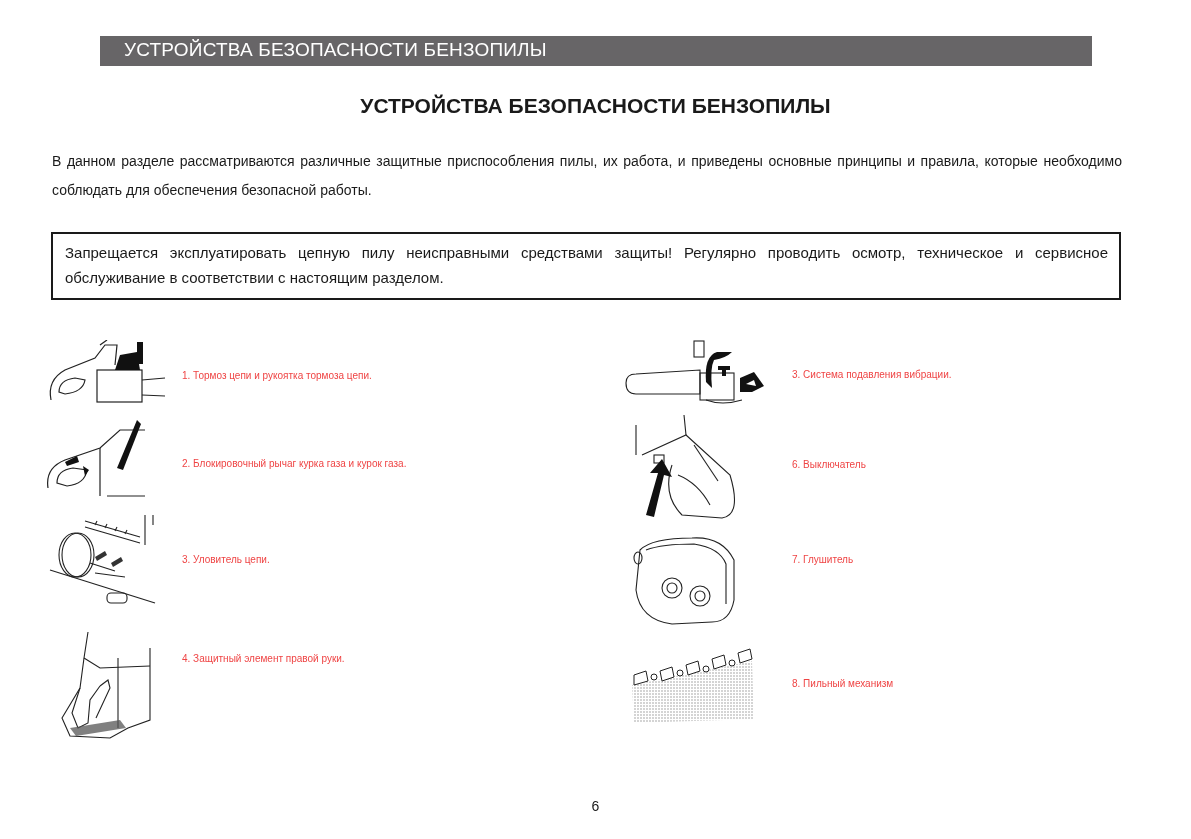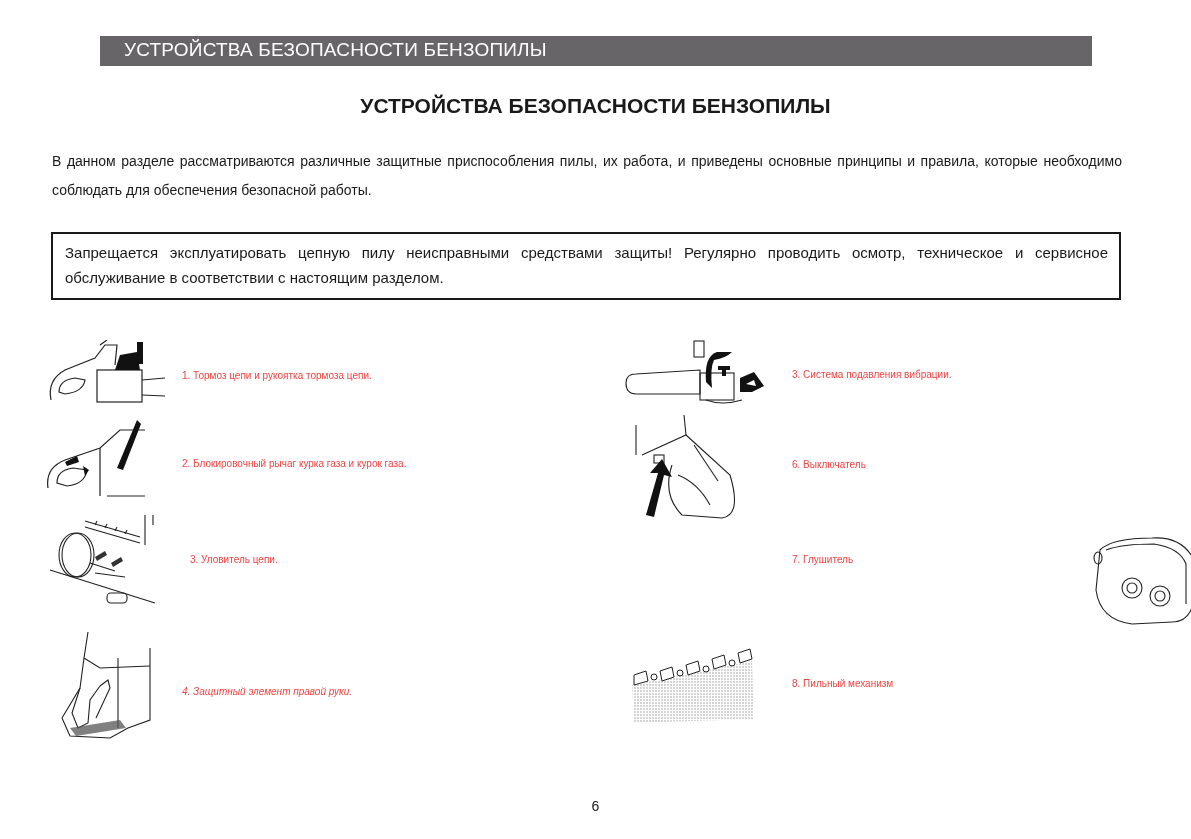--- a/index.html
+++ b/index.html
@@ -74,35 +74,35 @@
       <ellipse cx="33" cy="40" rx="16" ry="22"></ellipse>
       <path d="M40 6 L95 22 M40 12 L95 28 M50 10 L52 6 M60 13 L62 9 M70 16 L72 12 M80 19 L82 15"></path>
       <path d="M5 55 L110 88"></path>
       <path d="M45 48 L70 56 M50 58 L80 62"></path>
       <rect x="62" y="78" width="20" height="10" rx="4"></rect>
       <path d="M100 0 L100 30 M108 0 L108 10"></path>
     </g>
     <path d="M50 42 L60 36 L62 40 L52 46 Z" fill="#333"></path>
     <path d="M66 48 L76 42 L78 46 L68 52 Z" fill="#333"></path>
   </svg>
-  <span class="item-label" style="left:137px; top:39px;margin-left:8px;">3. Уловитель цепи.</span>
+  <span class="item-label" style="left:137px; top:39px;">3. Уловитель цепи.</span>
 </div>
 
 <div class="item" style="left:40px; top:628px; width:520px; height:115px;">
   <svg width="130" height="115" viewBox="0 0 130 115">
     <g fill="none" stroke="#222" stroke-width="1.1">
       <path d="M48 4 L44 30 L40 60 L22 90 L30 108 L70 110 L88 100 L110 92 L110 20"></path>
       <path d="M44 30 L60 40 L110 38"></path>
       <path d="M40 60 L32 85 L38 100 L48 95 L50 72 L60 58"></path>
       <path d="M78 30 L78 100"></path>
       <path d="M60 58 L68 52 L70 60 L56 90"></path>
     </g>
     <path d="M30 100 L80 92 L86 100 L36 108 Z" fill="#555" opacity="0.75"></path>
   </svg>
-  <span class="item-label" style="left:142px; top:58px;font-style:italic;">4. Защитный элемент правой руки.</span>
+  <span class="item-label" style="left:142px; top:25px;">4. Защитный элемент правой руки.</span>
 </div>
 
 <div class="item" style="left:622px; top:338px; width:460px; height:72px;">
   <svg width="150" height="72" viewBox="0 0 150 72">
     <g fill="none" stroke="#222" stroke-width="1.1">
       <path d="M4 45 Q4 36 14 36 L78 32 L78 56 L14 56 Q4 56 4 45 Z"></path>
       <rect x="78" y="35" width="34" height="27"></rect>
       <rect x="72" y="3" width="10" height="16"></rect>
       <path d="M84 62 Q100 68 120 62"></path>
     </g>
@@ -122,21 +122,21 @@
       <path d="M20 40 L64 20 L108 60 Q120 100 100 103 L60 100 Q40 80 50 50"></path>
       <path d="M56 60 Q76 68 88 90"></path>
       <path d="M72 30 L96 66"></path>
       <rect x="32" y="40" width="10" height="8"></rect>
     </g>
     <path d="M24 100 L36 58 L28 58 L40 44 L50 62 L42 60 L32 102 Z" fill="#111"></path>
   </svg>
   <span class="item-label" style="left:170px; top:44px;text-align:center;">6. Выключатель</span>
 </div>
 
-<div class="item" style="left:622px; top:530px; width:460px; height:100px;text-align:right;">
+<div class="item" style="left:622px; top:530px; width:460px; height:100px;">
   <svg width="150" height="100" viewBox="0 0 150 100">
     <g fill="none" stroke="#222" stroke-width="1.1">
       <path d="M18 20 Q30 8 70 8 Q100 6 112 30 L112 70 Q108 92 90 92 L50 94 Q18 90 14 60 Z"></path>
       <path d="M24 20 Q40 14 72 14 Q98 18 104 34 L104 74"></path>
       <circle cx="50" cy="58" r="10"></circle>
       <circle cx="50" cy="58" r="5"></circle>
       <circle cx="78" cy="66" r="10"></circle>
       <circle cx="78" cy="66" r="5"></circle>
       <ellipse cx="16" cy="28" rx="4" ry="6"></ellipse>
     </g>

